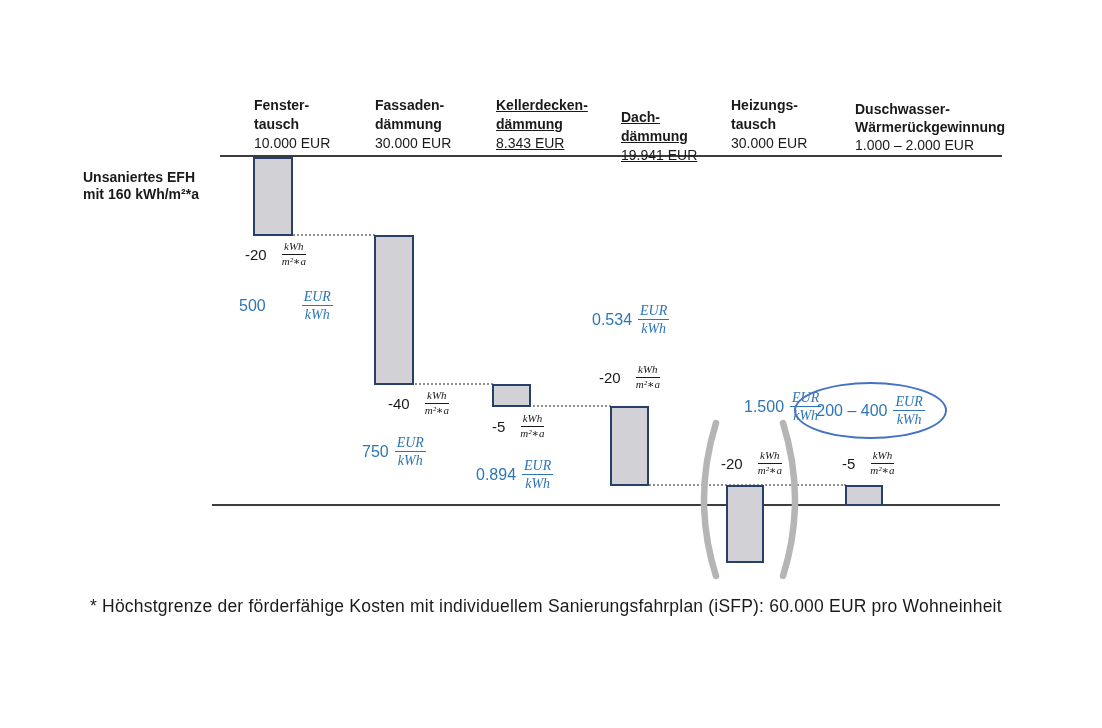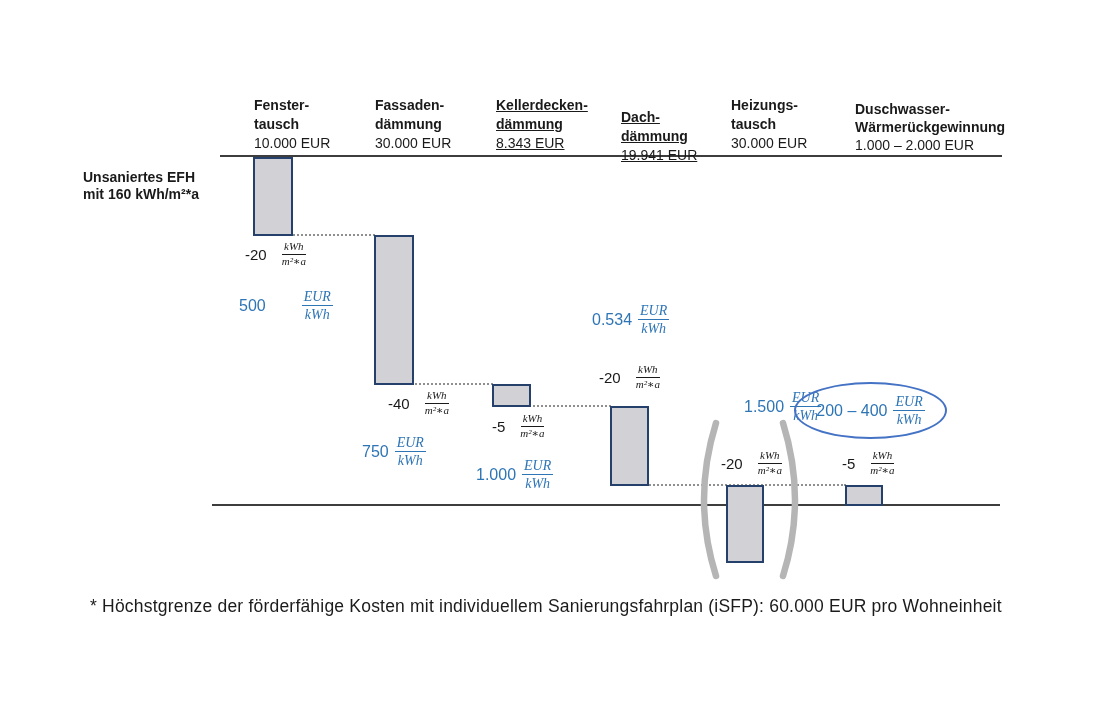--- a/index.html
+++ b/index.html
@@ -145,21 +145,21 @@
     </span>
   </div>
   <div class="ann-b" style="left:362px;top:435px;">
     <span class="val">750</span>
     <span class="frac">
       <span class="num">EUR</span>
       <span class="den">kWh</span>
     </span>
   </div>
   <div class="ann-b" style="left:476px;top:458px;">
-    <span class="val">1.000</span>
+    <span class="val">0.894</span>
     <span class="frac">
       <span class="num">EUR</span>
       <span class="den">kWh</span>
     </span>
   </div>
   <div class="ann-b" style="left:592px;top:303px;">
     <span class="val">0.534</span>
     <span class="frac">
       <span class="num">EUR</span>
       <span class="den">kWh</span>

